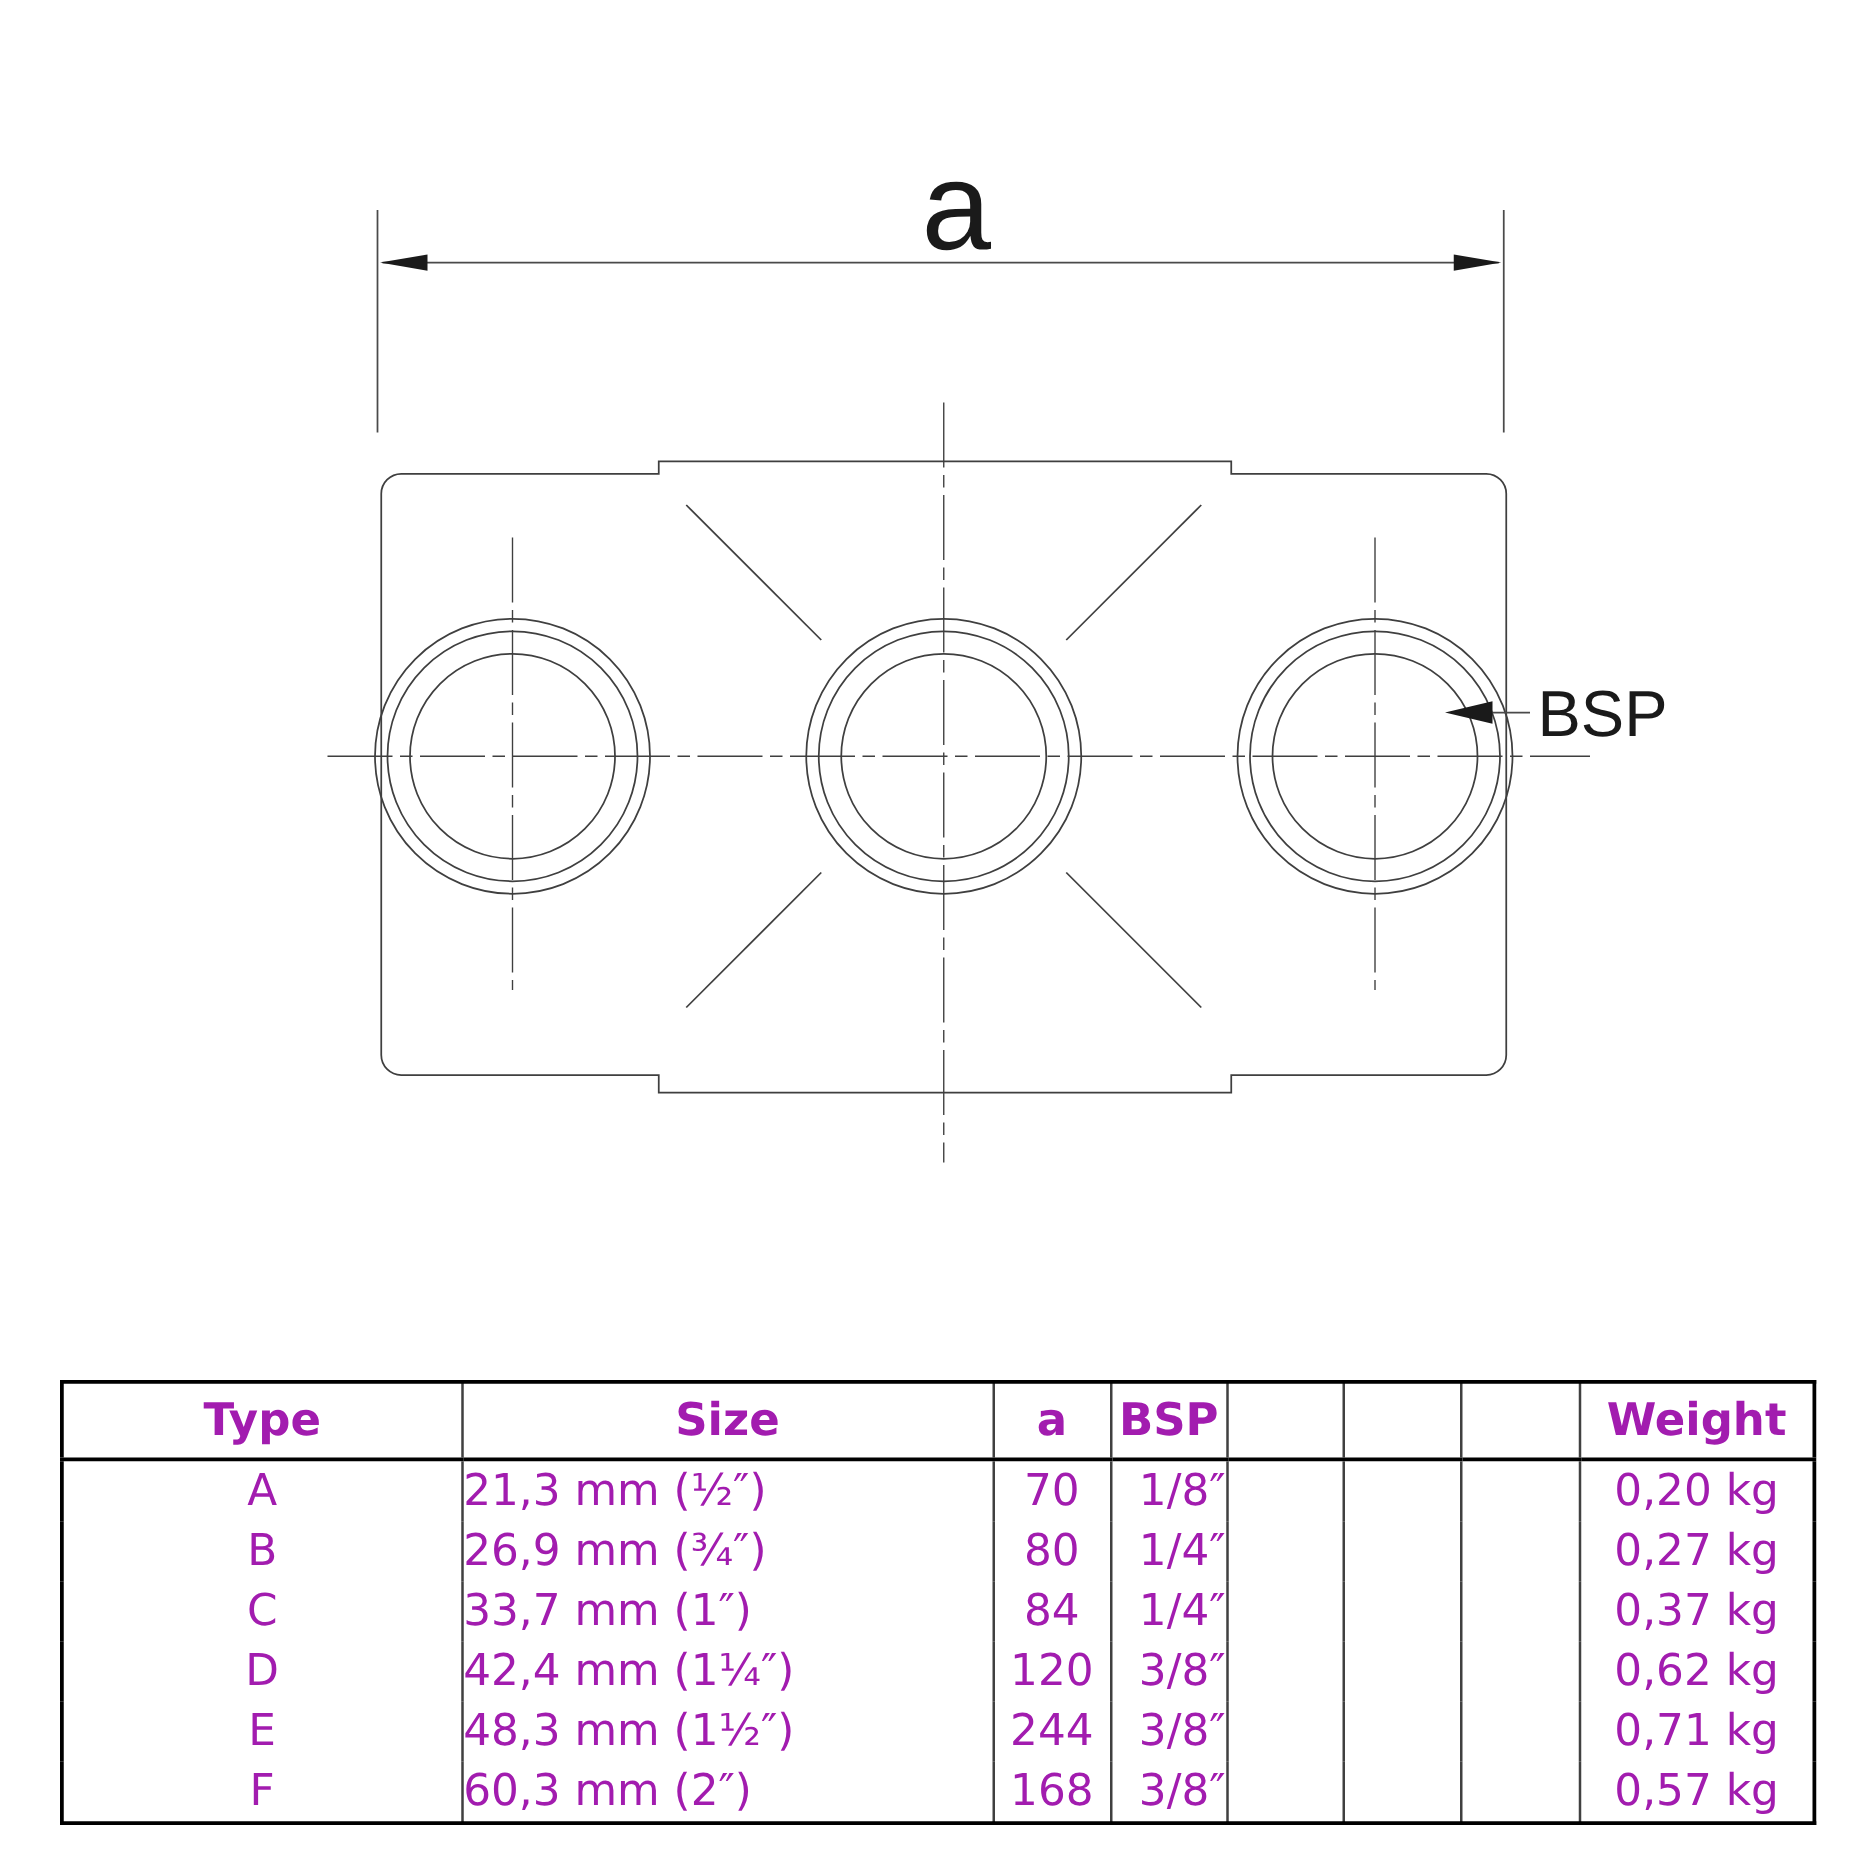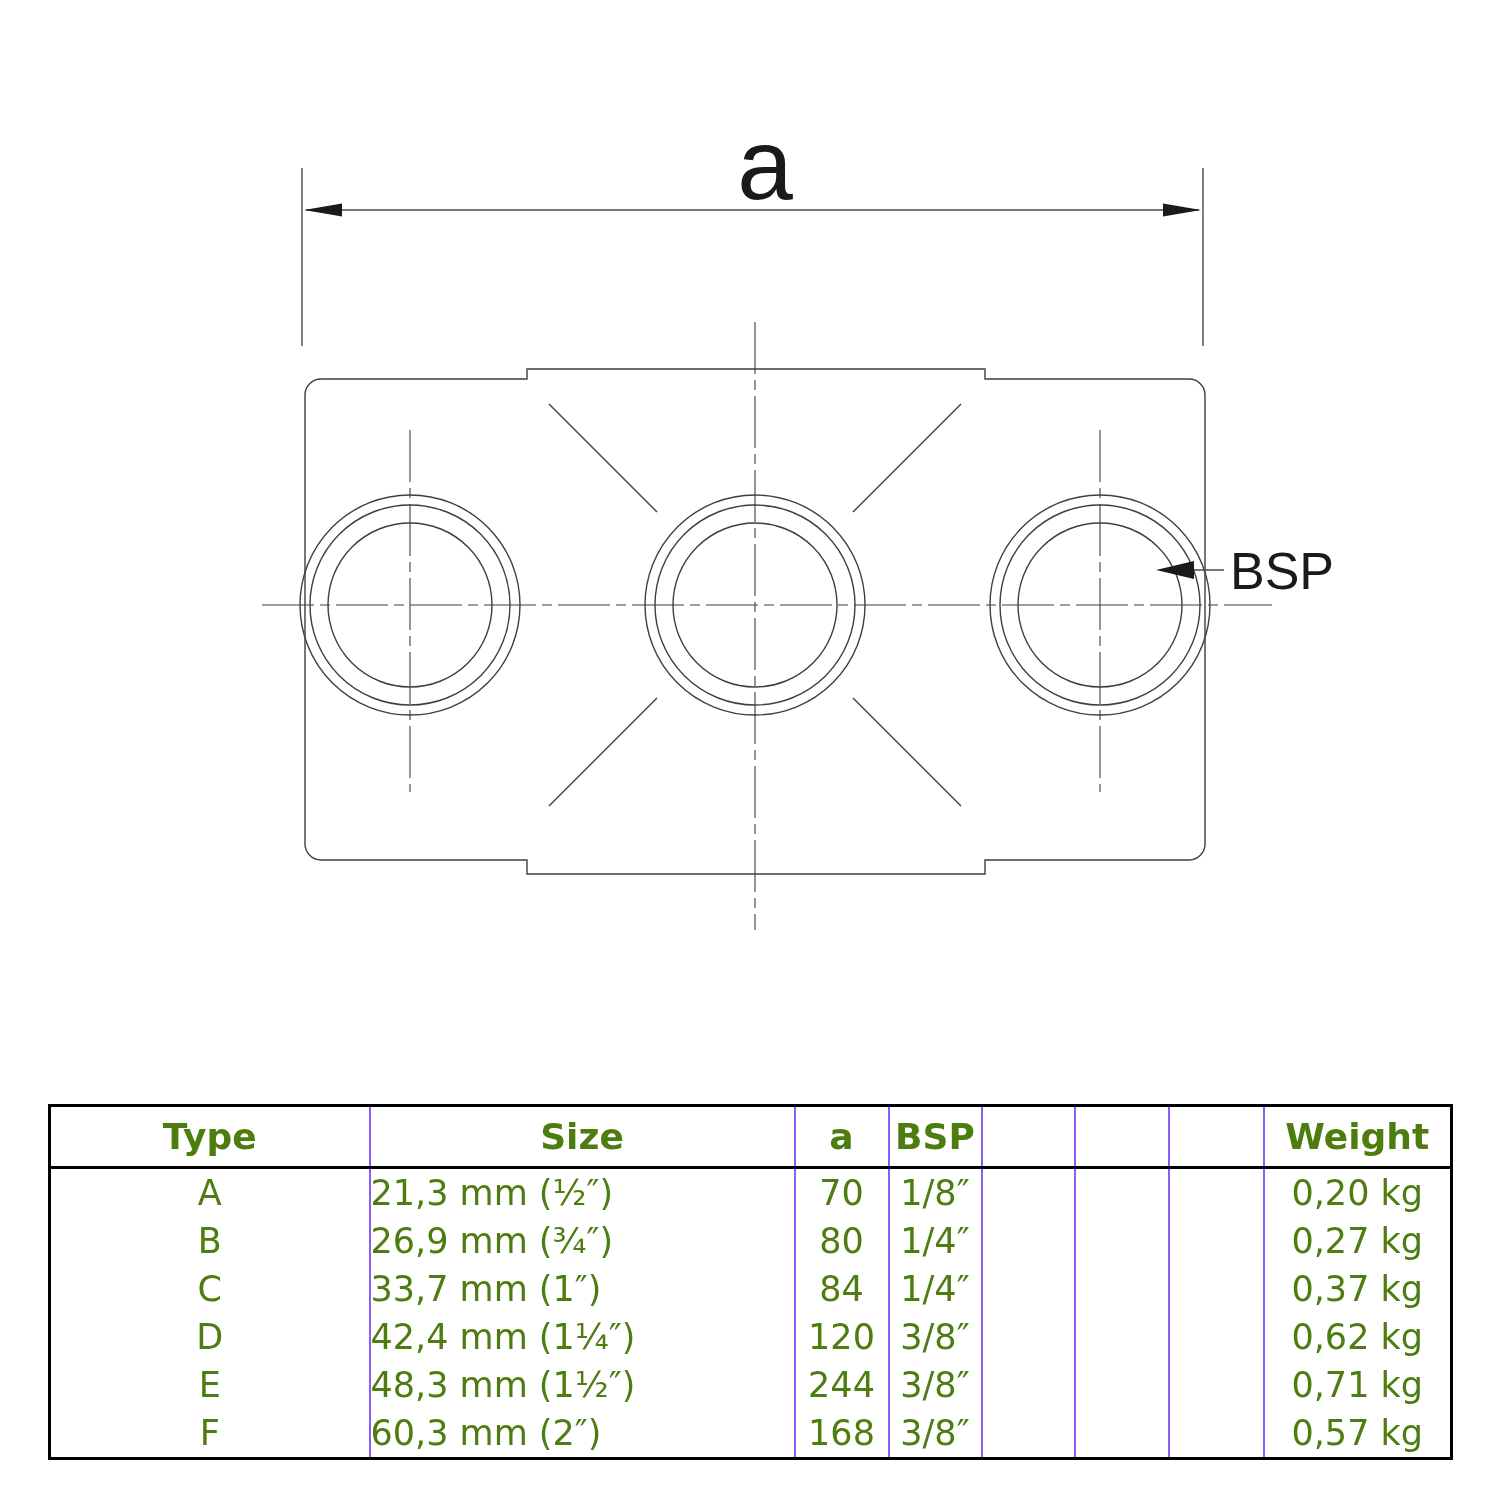--- a/index.html
+++ b/index.html
@@ -29,24 +29,24 @@
 
   table.spec {
     position: absolute;
     left: 48px;
     top: 1104px;
     width: 1402px;
     border-collapse: collapse;
     table-layout: fixed;
     background: #ffffff;
     border: 3px solid #000000;
-    color: #4d7c0f;
+    color: #a21caf;
   }
   table.spec th, table.spec td {
-    border-left: 2px solid #8b5cf6;
+    border-left: 2px solid #404040;
     padding: 0;
     overflow: hidden;
     white-space: nowrap;
   }
   table.spec th:first-child, table.spec td:first-child { border-left: none; }
   table.spec thead th {
     height: 59px;
     border-bottom: 3px solid #000000;
     font-family: "DejaVu Sans", sans-serif;
     font-weight: 700;
@@ -57,21 +57,21 @@
   table.spec tbody td {
     height: 48px;
     font-family: "DejaVu Sans", sans-serif;
     font-weight: 400;
     font-size: 35px;
     vertical-align: middle;
   }
   td.c-type   { text-align: center; }
   td.c-size   { text-align: left;  padding-left: 42px; }
   td.c-a      { text-align: center; padding-right: 10px; }
-  td.c-bsp    { text-align: center;  padding-left: 8px; margin-top: 29px; }
+  td.c-bsp    { text-align: right;  padding-left: 8px; margin-top: 29px; }
   td.c-weight { text-align: center; padding-right: 28px; }
 </style>
 </head>
 <body>
 
 <div class="canvas">
 
   <svg class="drawing" width="1501" height="1080" viewBox="0 0 1501 1080">
 
     <line class="dim" x1="302" y1="168" x2="302" y2="346"></line>

